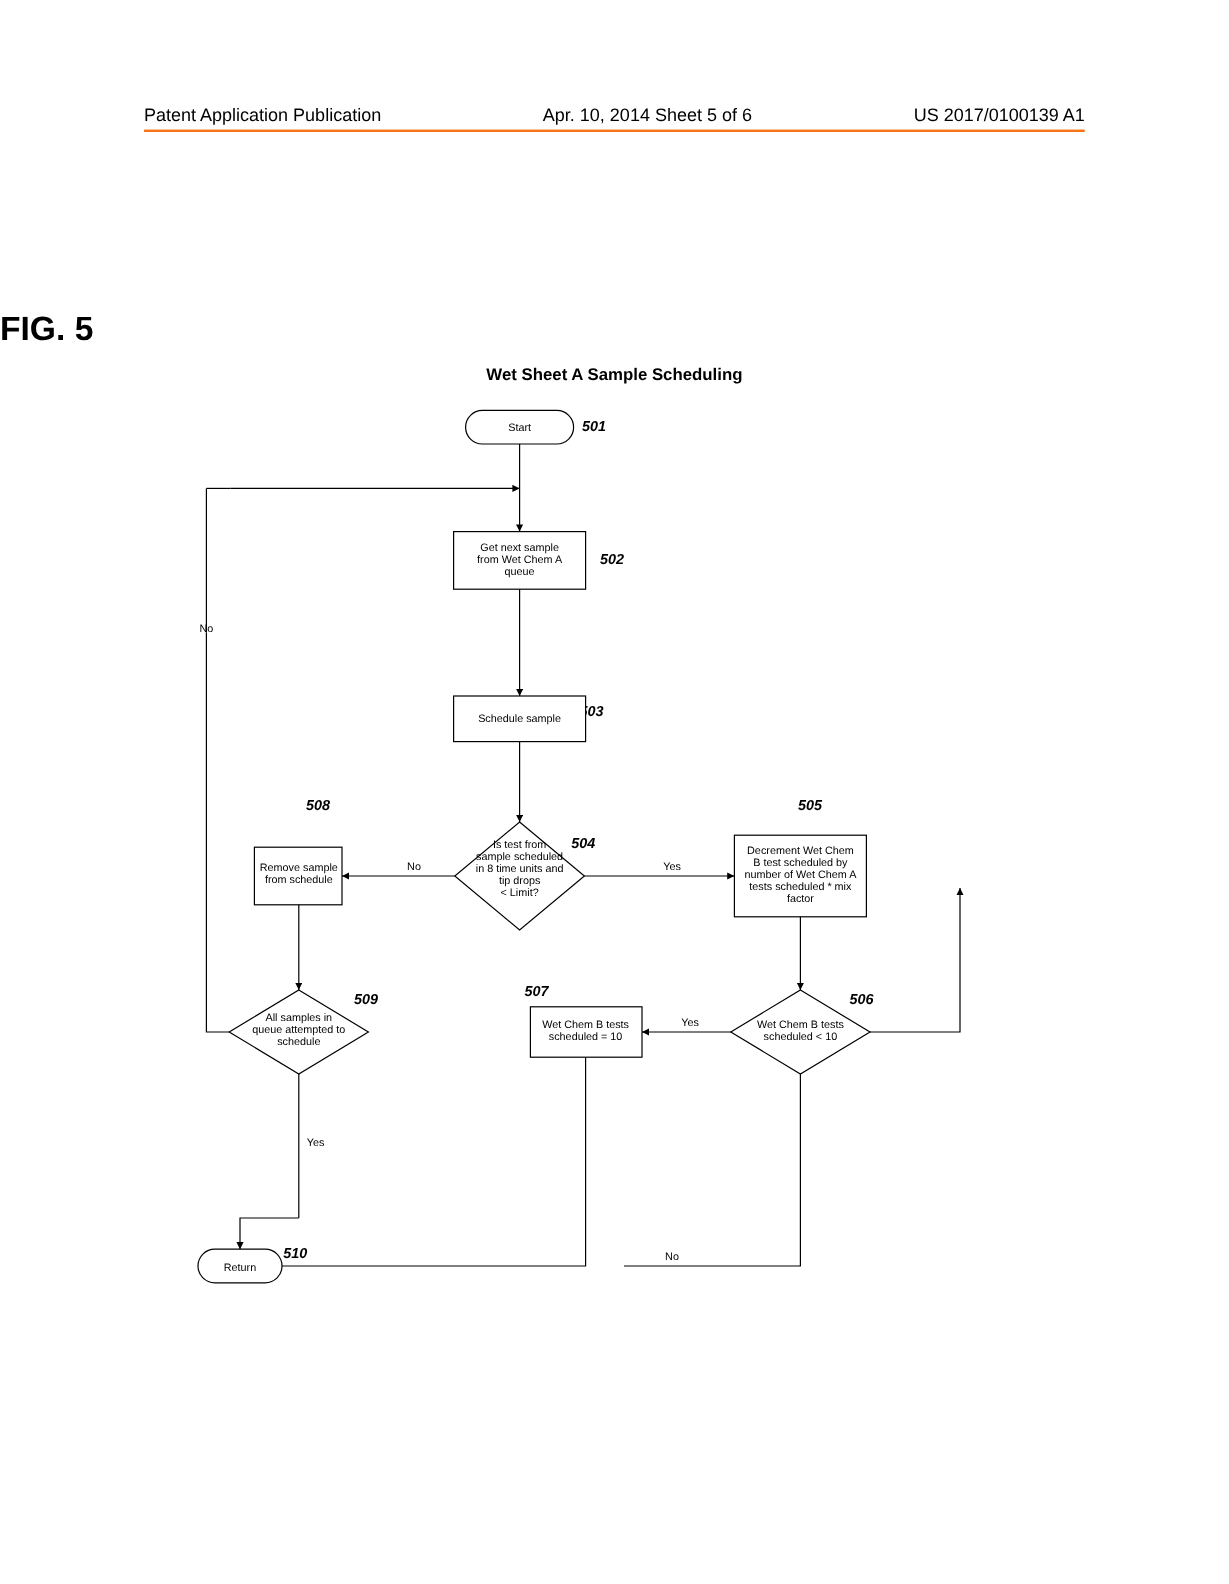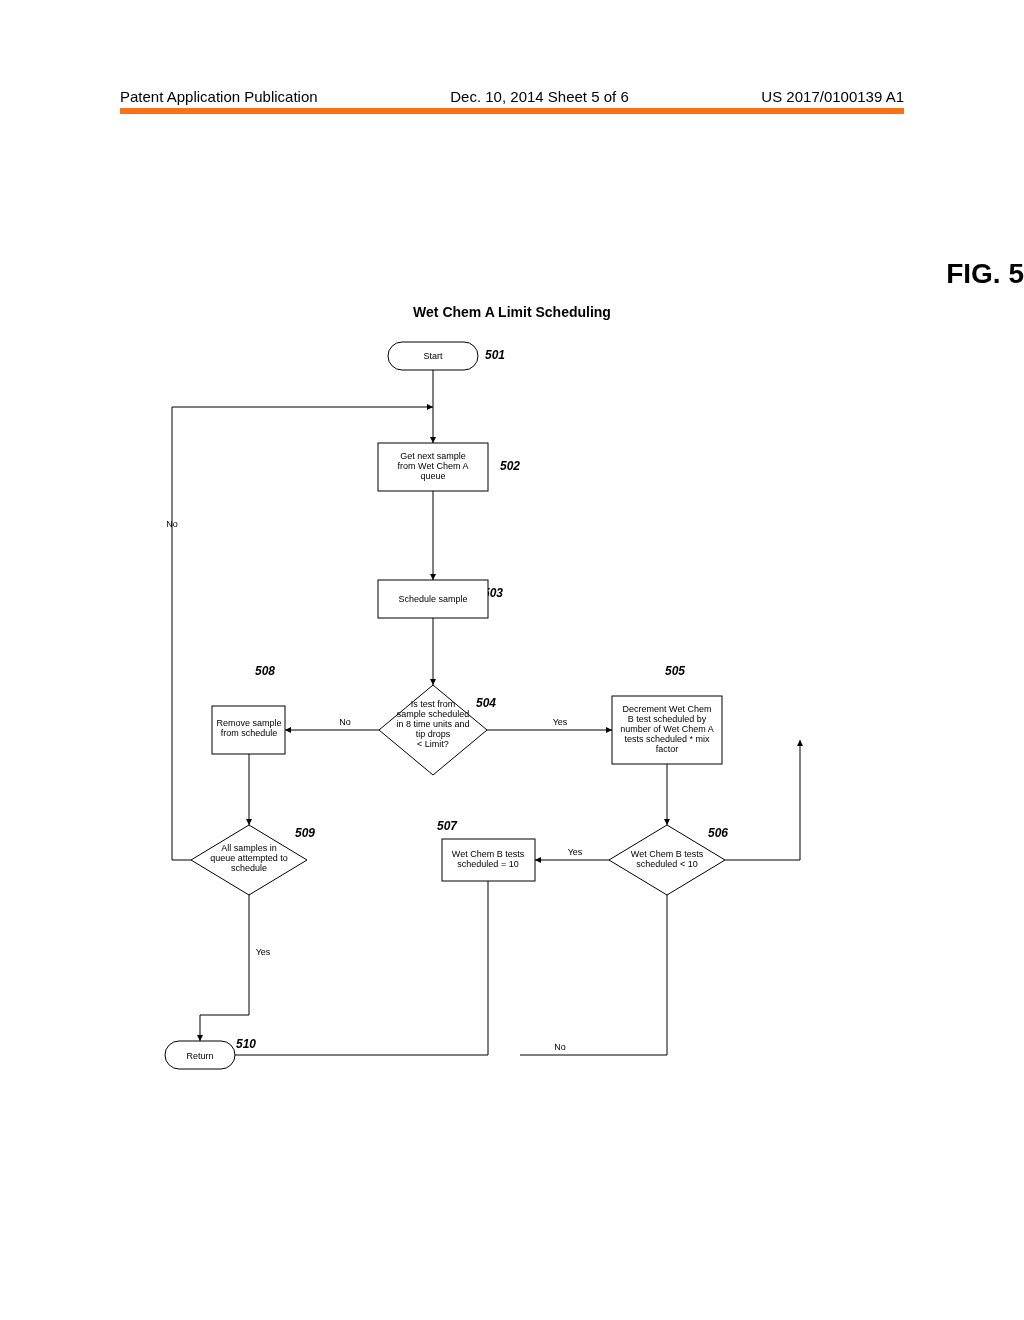--- a/index.html
+++ b/index.html
@@ -16,29 +16,29 @@
     background: #fff;
   }
   .header {
     position: absolute;
     top: 88px;
     left: 120px;
     right: 120px;
     display: flex;
     justify-content: space-between;
     font-size: 15px;
-    border-bottom: 6px solid #f97316;
+    border-bottom: 2px solid #f97316;
     padding-bottom: 3px;
   }
   .fig-title {
     position: absolute;
     top: 258px;
     left: 0;
     right: 0;
-    text-align: right;
+    text-align: left;
     font-weight: bold;
     font-size: 28px;
   }
   .subtitle {
     position: absolute;
     top: 304px;
     left: 0;
     right: 0;
     text-align: center;
     font-weight: bold;
@@ -64,25 +64,25 @@
     fill: #000;
   }
   .flow { stroke: #000; stroke-width: 1; fill: none; }
 </style>
 </head>
 <body>
 
 <div class="page">
   <div class="header">
     <span>Patent Application Publication</span>
-    <span>Dec. 10, 2014  Sheet 5 of 6</span>
+    <span>Apr. 10, 2014  Sheet 5 of 6</span>
     <span>US 2017/0100139 A1</span>
   </div>
   <div class="fig-title">FIG. 5</div>
-  <div class="subtitle">Wet Chem A Limit Scheduling</div>
+  <div class="subtitle">Wet Sheet A Sample Scheduling</div>
 
   <svg width="800" height="770">
     <defs>
       <marker id="ah" markerWidth="8" markerHeight="8" refX="6" refY="3" orient="auto">
         <path d="M0,0 L6,3 L0,6 Z" fill="#000"></path>
       </marker>
     </defs>
 
     <text class="ref" x="365" y="24">501</text>
     <text class="ref" x="380" y="135">502</text>

